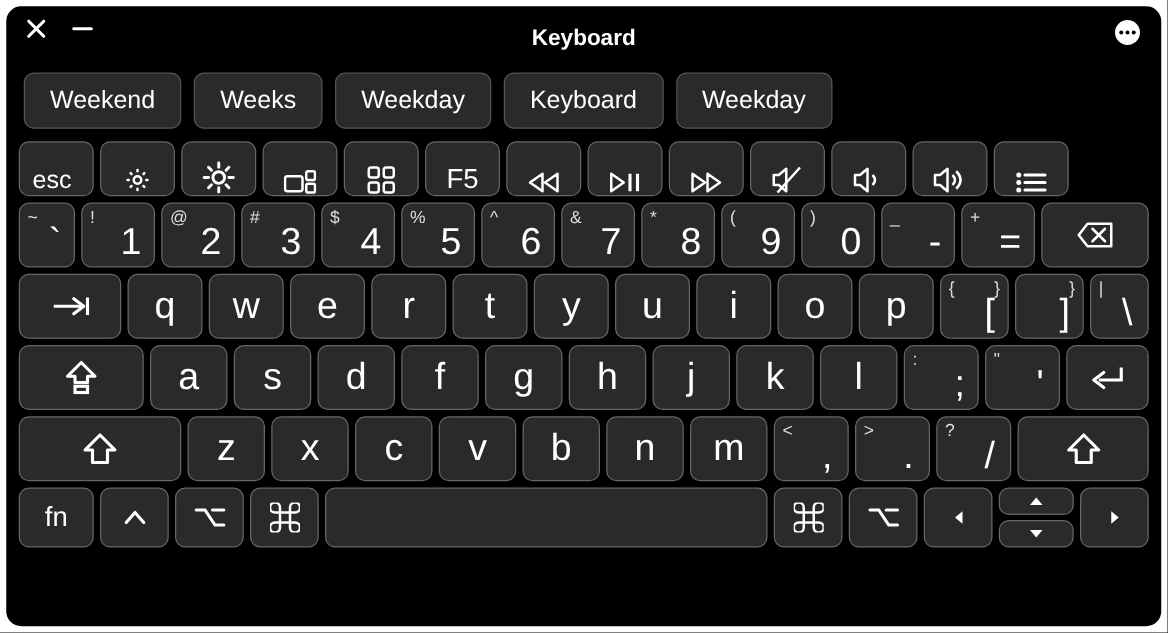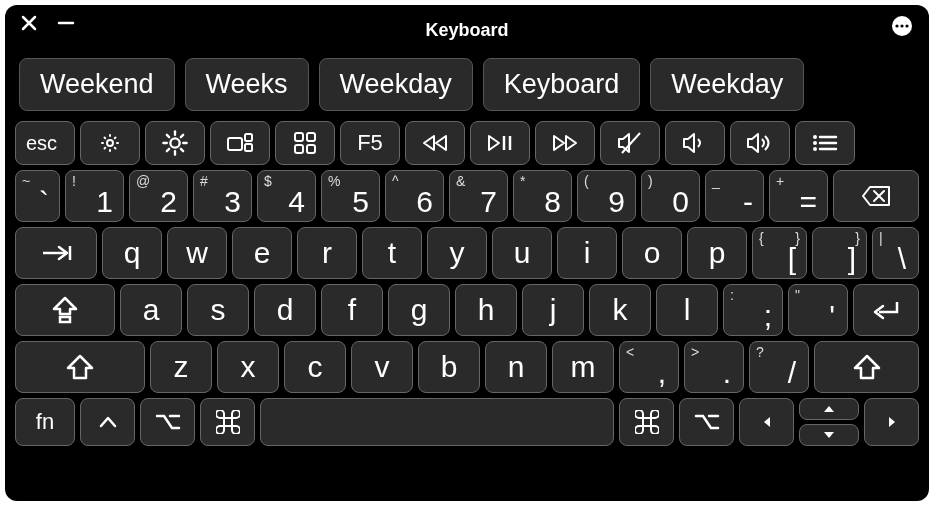--- a/index.html
+++ b/index.html
@@ -41,21 +41,21 @@
   .suggestions {
     display: flex;
     gap: 10px;
     margin: 0 4px 10px 4px;
   }
   .sugg {
     background: #2a2a2a;
     border: 1px solid #555;
     border-radius: 8px;
     color: #fff;
-    font-size: 27px;
+    font-size: 20px;
     padding: 10px 20px;
     cursor: pointer;
   }
   .row {
     display: flex;
     gap: 5px;
     margin-bottom: 5px;
   }
   .key {
     background: #2a2a2a;
@@ -64,21 +64,21 @@
     color: #fff;
     display: flex;
     align-items: center;
     justify-content: center;
     height: 52px;
     cursor: pointer;
     position: relative;
     font-size: 28px;
     flex: 0 0 auto;
   }
-  .fn-row .key { height: 44px; }
+  .fn-row .key { height: 44px; align-items: flex-end; }
   .key .small-tl {
     position: absolute;
     top: 2px;
     left: 6px;
     font-size: 14px;
     color: #ddd;
   }
   .key .small-tr {
     position: absolute;
     top: 2px;

